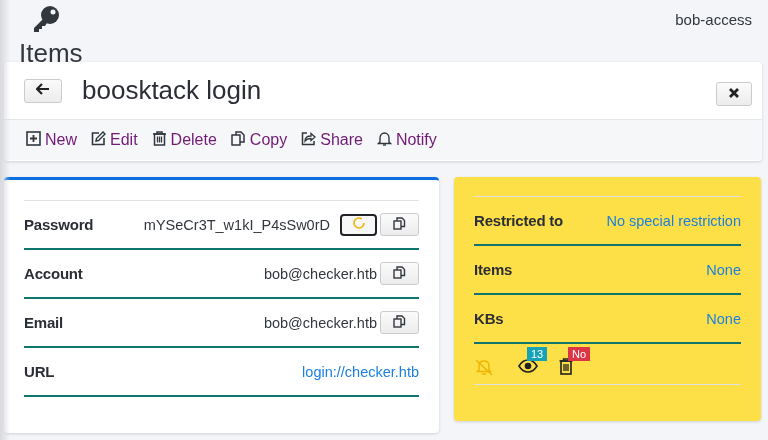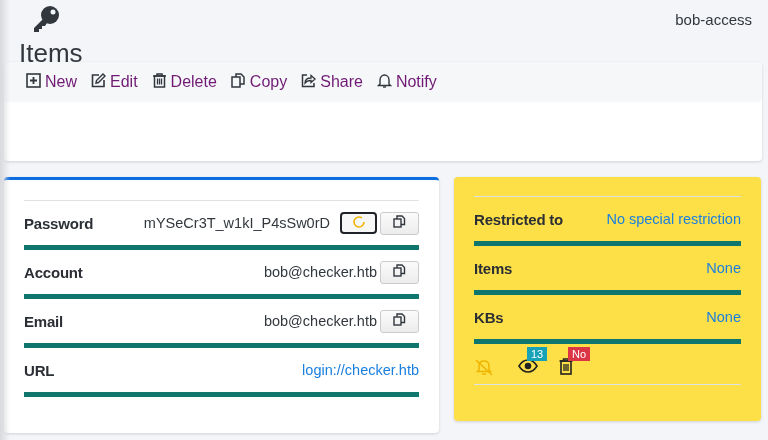--- a/index.html
+++ b/index.html
@@ -46,21 +46,21 @@
     background: #fff; border-radius: 4px; border-top: 3px solid #0d6ee0;
     box-shadow: 0 1px 3px rgba(0,0,0,0.15);
   }
   .side-card {
     position: absolute; left: 454px; top: 177px; width: 307px; height: 244px;
     background: #fde047; border-radius: 4px;
     box-shadow: 0 1px 3px rgba(0,0,0,0.15);
   }
   .rows { position: absolute; left: 20px; right: 20px; top: 20px; border-top: 1px solid #dfe1e5; }
   .side-card .rows { top: 19px; }
-  .row { height: 49px; border-bottom: 5px solid #0f766e; display: flex; align-items: center; justify-content: space-between; }
+  .row { height: 49px; border-bottom: 2px solid #0f766e; display: flex; align-items: center; justify-content: space-between; }
   .row-label { font-size: 15px; font-weight: bold; color: #2b2f35; letter-spacing: -0.2px; }
   .row-value { display: flex; align-items: center; font-size: 14.5px; color: #32373e; }
   .link { color: #1b7fe0; cursor: pointer; }
   .copy-btn { width: 39px; height: 23px; margin-left: 3px; }
   .copy-btn svg { width: 13px; height: 13px; }
   .show-btn { width: 37px; height: 22px; margin-left: 10px; border: 2px solid #1f2226; border-radius: 4px; background: #f7f7f7; }
   .status-row { height: 41px; border-bottom: 1px solid #dfe1e5; display: flex; align-items: center; position: relative; }
   .status-icon { position: absolute; top: 14px; }
   .badge {
     position: absolute; font-size: 11px; color: #fff; padding: 0 4px; height: 14px; line-height: 14px; border-radius: 0;
@@ -77,20 +77,37 @@
         <circle cx="19" cy="11" r="9" fill="#32373e"></circle>
         <circle cx="22" cy="8" r="2.5" fill="#f4f5f9"></circle>
         <path d="M12 15 L3 24 L3 28 L8 28 L8 25 L11 25 L11 22 L14 22 L16 19 Z" fill="#32373e"></path>
       </svg>
   </span>
   <span class="page-title">Items</span>
 </div>
 <div class="user-name">bob-access</div>
 
 <div class="item-card">
+  <div class="item-top">
+    <button class="btn back-btn">
+      <span>
+        <svg width="14" height="12" viewBox="0 0 14 12">
+            <path d="M6 1 L1 6 L6 11 M1 6 L13 6" stroke="#222" stroke-width="2.2" fill="none"></path>
+          </svg>
+      </span>
+    </button>
+    <span class="item-name">boosktack login</span>
+    <button class="btn close-btn">
+      <span>
+        <svg width="12" height="12" viewBox="0 0 12 12">
+            <path d="M2 2 L10 10 M10 2 L2 10" stroke="#222" stroke-width="2.8"></path>
+          </svg>
+      </span>
+    </button>
+  </div>
   <div class="toolbar">
     <div class="tool">
       <span><svg viewBox="0 0 15 15">
             <rect x="1" y="1" width="13" height="13" fill="none" stroke="#32373e" stroke-width="1.6"></rect>
             <path d="M7.5 4 V11 M4 7.5 H11" stroke="#32373e" stroke-width="1.8"></path>
           </svg></span>
       <span>New</span>
     </div>
     <div class="tool">
       <span><svg viewBox="0 0 15 15">

